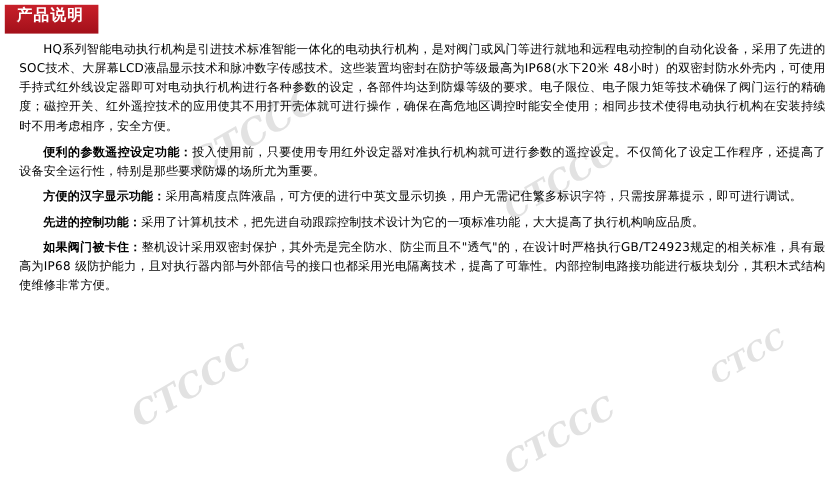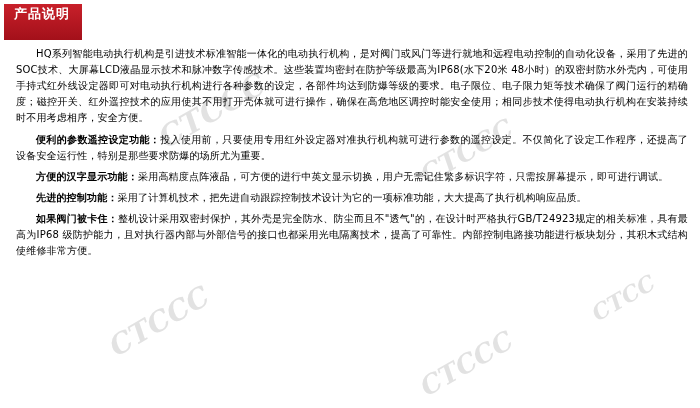--- a/index.html
+++ b/index.html
@@ -44,21 +44,21 @@
   .wm1 { left: 170px; top: 120px; font-size: 30px; }
   .wm2 { left: 430px; top: 160px; font-size: 26px; }
   .wm3 { left: 120px; top: 330px; font-size: 28px; }
   .wm4 { left: 430px; top: 372px; font-size: 26px; }
   .wm5 { left: 600px; top: 300px; font-size: 22px; }
 
   
   .header-bar {
     position: relative;
     z-index: 2;
-    height: 36px;
+    height: 24px;
     background: linear-gradient(to bottom, #c8202a, #a3101a);
     display: inline-block;
     padding: 2px 12px 2px 10px;
     margin: 4px 0 0 4px;
     box-sizing: border-box;
   }
   .header-title {
     color: #ffffff;
     font-size: 13px;
     font-weight: bold;

